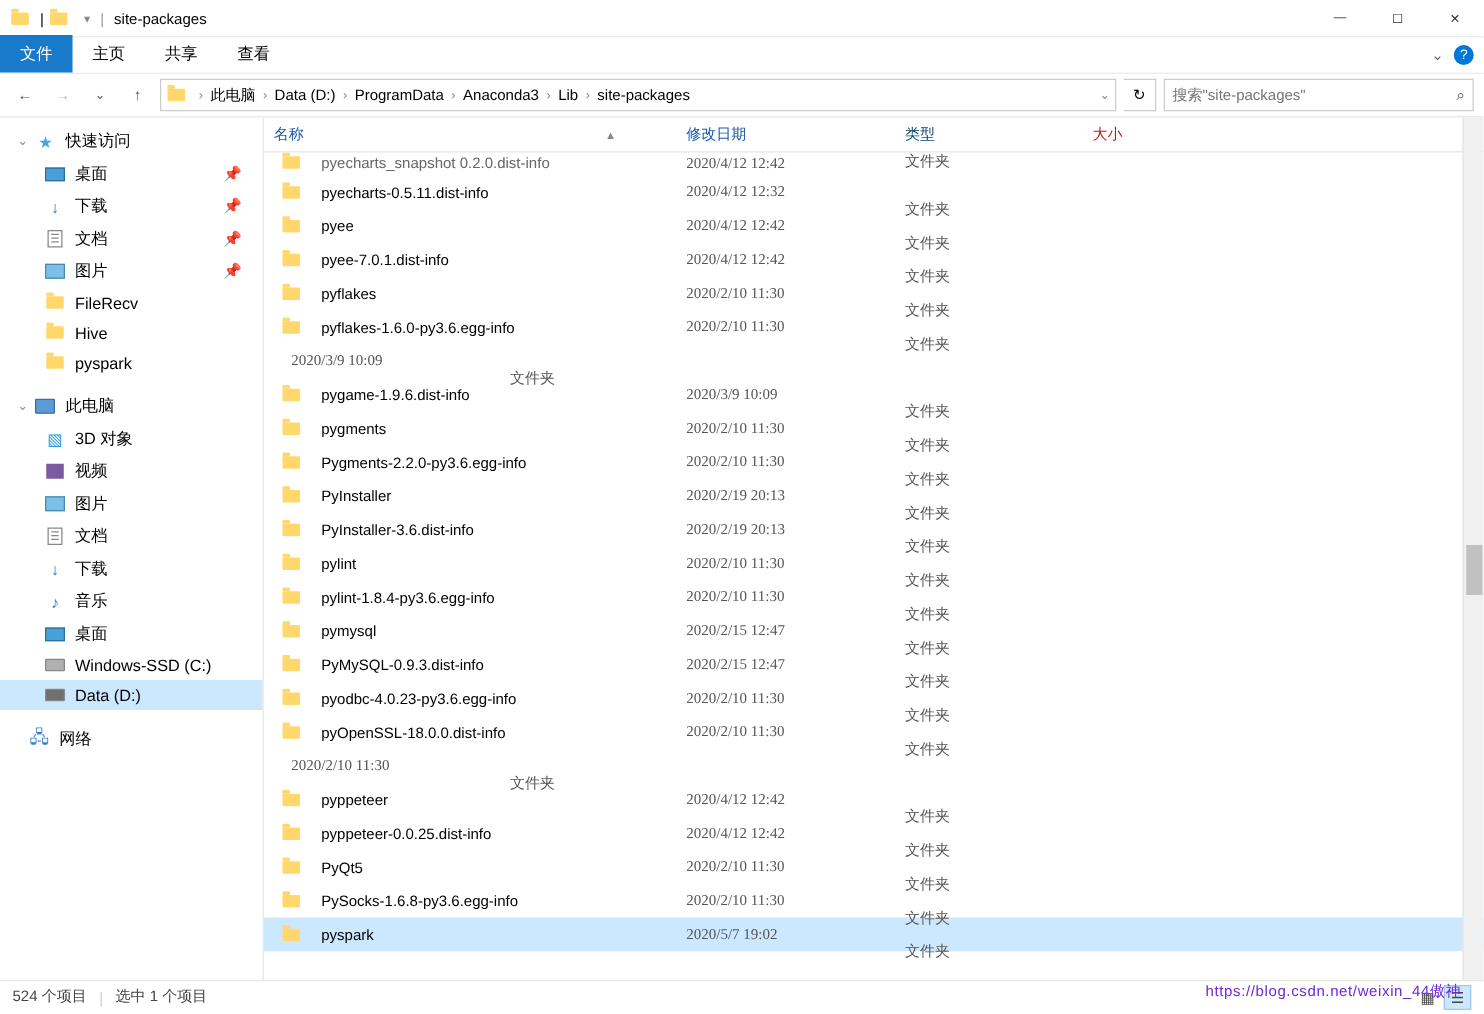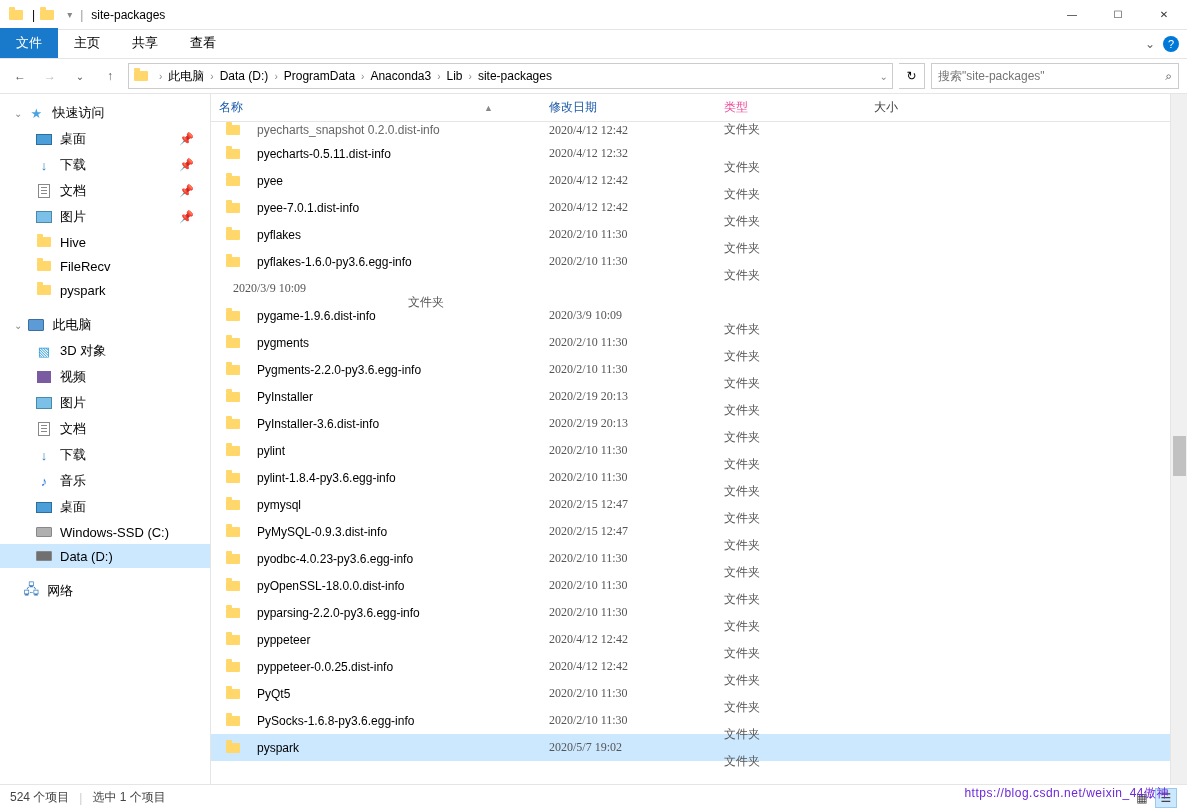--- a/index.html
+++ b/index.html
@@ -34,22 +34,22 @@
 .side-item.selected { background: #cce8ff; }
 .side-icon { width: 16px; height: 16px; margin-right: 8px; display: inline-flex; align-items: center; justify-content: center; }
 .folder { background: #ffd76b; border-radius: 1px; width: 14px; height: 10px; position: relative; }
 .folder::before { content: ''; position: absolute; top: -3px; left: 0; width: 6px; height: 3px; background: #ffd76b; border-radius: 1px 1px 0 0; }
 .content { flex: 1; display: flex; flex-direction: column; position: relative; }
 .col-header { height: 28px; display: flex; align-items: center; border-bottom: 1px solid #e5e5e5; font-size: 12px; }
 .col-header div { padding: 0 8px; }
 .col-name { width: 330px; color: #1a5aa8; display: flex; align-items: center; }
 .col-name .sort { margin-left: auto; margin-right: 40px; color: #888; font-size: 9px; }
 .col-date { width: 175px; color: #1a5aa8; }
-.col-type { width: 150px; color: #ec4899; }
-.col-size { width: 100px; color: #404040; }
+.col-type { width: 150px; color: #0c4a6e; }
+.col-size { width: 100px; color: #b91c1c; }
 .file-list { flex: 1; overflow: hidden; }
 .file-row { height: 27px; display: flex; align-items: center; padding-left: 14px; }
 .file-row.selected { background: #cce8ff; }
 .file-row.cut { color: #666; }
 .file-row .fname { width: 316px; display: flex; align-items: center; gap: 8px; }
 .file-row .fdate { width: 175px; color: #555; padding-left: 8px; font-family: Liberation Serif, serif; }
 .file-row .ftype { width: 150px; color: #555; padding-left: 8px; margin-top: 28px; }
 .scrollbar-v { position: absolute; right: 0; top: 0; width: 17px; height: 100%; background: #f0f0f0; border-left: 1px solid #e5e5e5; }
 .scroll-thumb { position: absolute; left: 2px; width: 13px; background: #c1c1c1; border-radius: 0; }
 .statusbar { height: 26px; border-top: 1px solid #e5e5e5; display: flex; align-items: center; padding: 0 10px; font-size: 12px; color: #444; }
@@ -163,27 +163,27 @@
             <span class="side-icon">
               <span style="width:16px;height:12px;background:#7ac0e8;border:1px solid #4a8aa8;display:inline-block;"></span>
             </span>
             <span>图片</span>
             <span class="pin">📌</span>
           </div>
           <div class="side-item">
             <span class="side-icon">
               <span class="folder"></span>
             </span>
+            <span>FileRecv</span>
+          </div>
+          <div class="side-item">
+            <span class="side-icon">
+              <span class="folder"></span>
+            </span>
             <span>Hive</span>
-          </div>
-          <div class="side-item">
-            <span class="side-icon">
-              <span class="folder"></span>
-            </span>
-            <span>FileRecv</span>
           </div>
           <div class="side-item">
             <span class="side-icon">
               <span class="folder"></span>
             </span>
             <span>pyspark</span>
           </div>
         </div>
     </div>
     <div class="side-group">
@@ -441,26 +441,20 @@
           <div class="fname">
             <span class="side-icon">
               <span class="folder"></span>
             </span>
             <span>pyOpenSSL-18.0.0.dist-info</span>
           </div>
           <div class="fdate">2020/2/10 11:30</div>
           <div class="ftype">文件夹</div>
         </div>
         <div class="file-row">
-          <div class="fname">
-            <span class="side-icon">
-              <span class="folder"></span>
-            </span>
-            <span>pyparsing-2.2.0-py3.6.egg-info</span>
-          </div>
           <div class="fdate">2020/2/10 11:30</div>
           <div class="ftype">文件夹</div>
         </div>
         <div class="file-row">
           <div class="fname">
             <span class="side-icon">
               <span class="folder"></span>
             </span>
             <span>pyppeteer</span>
           </div>

